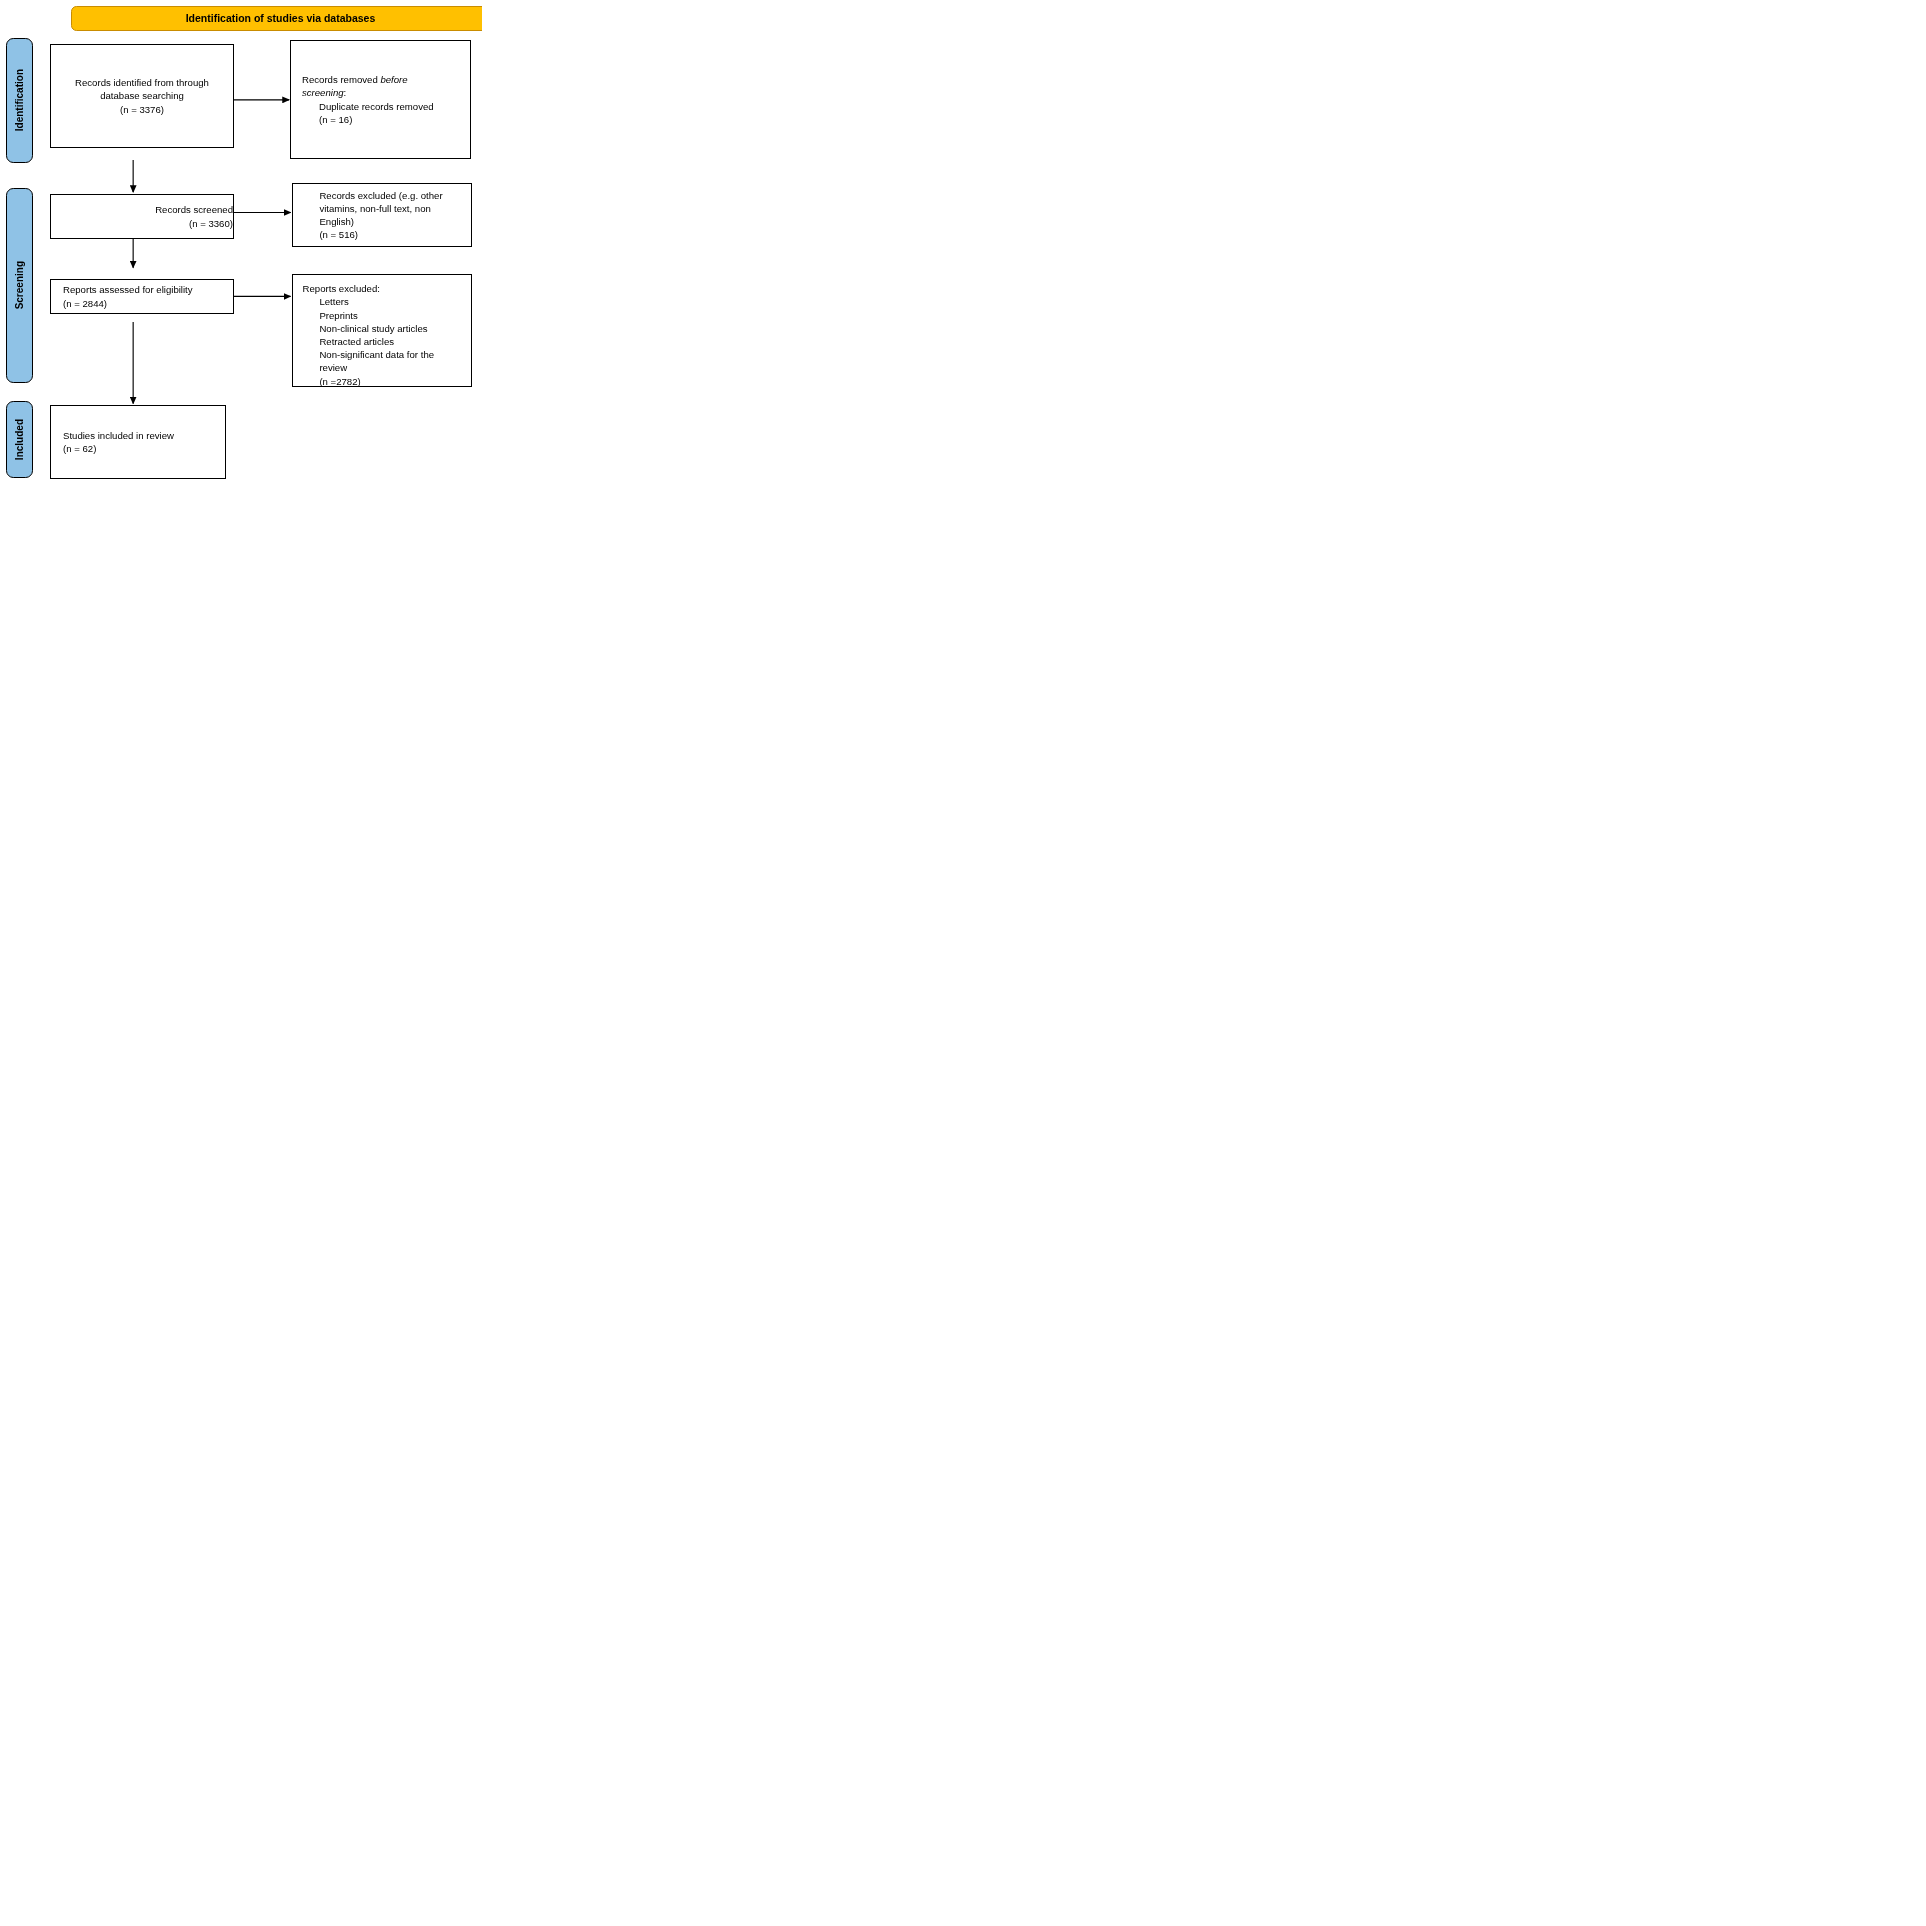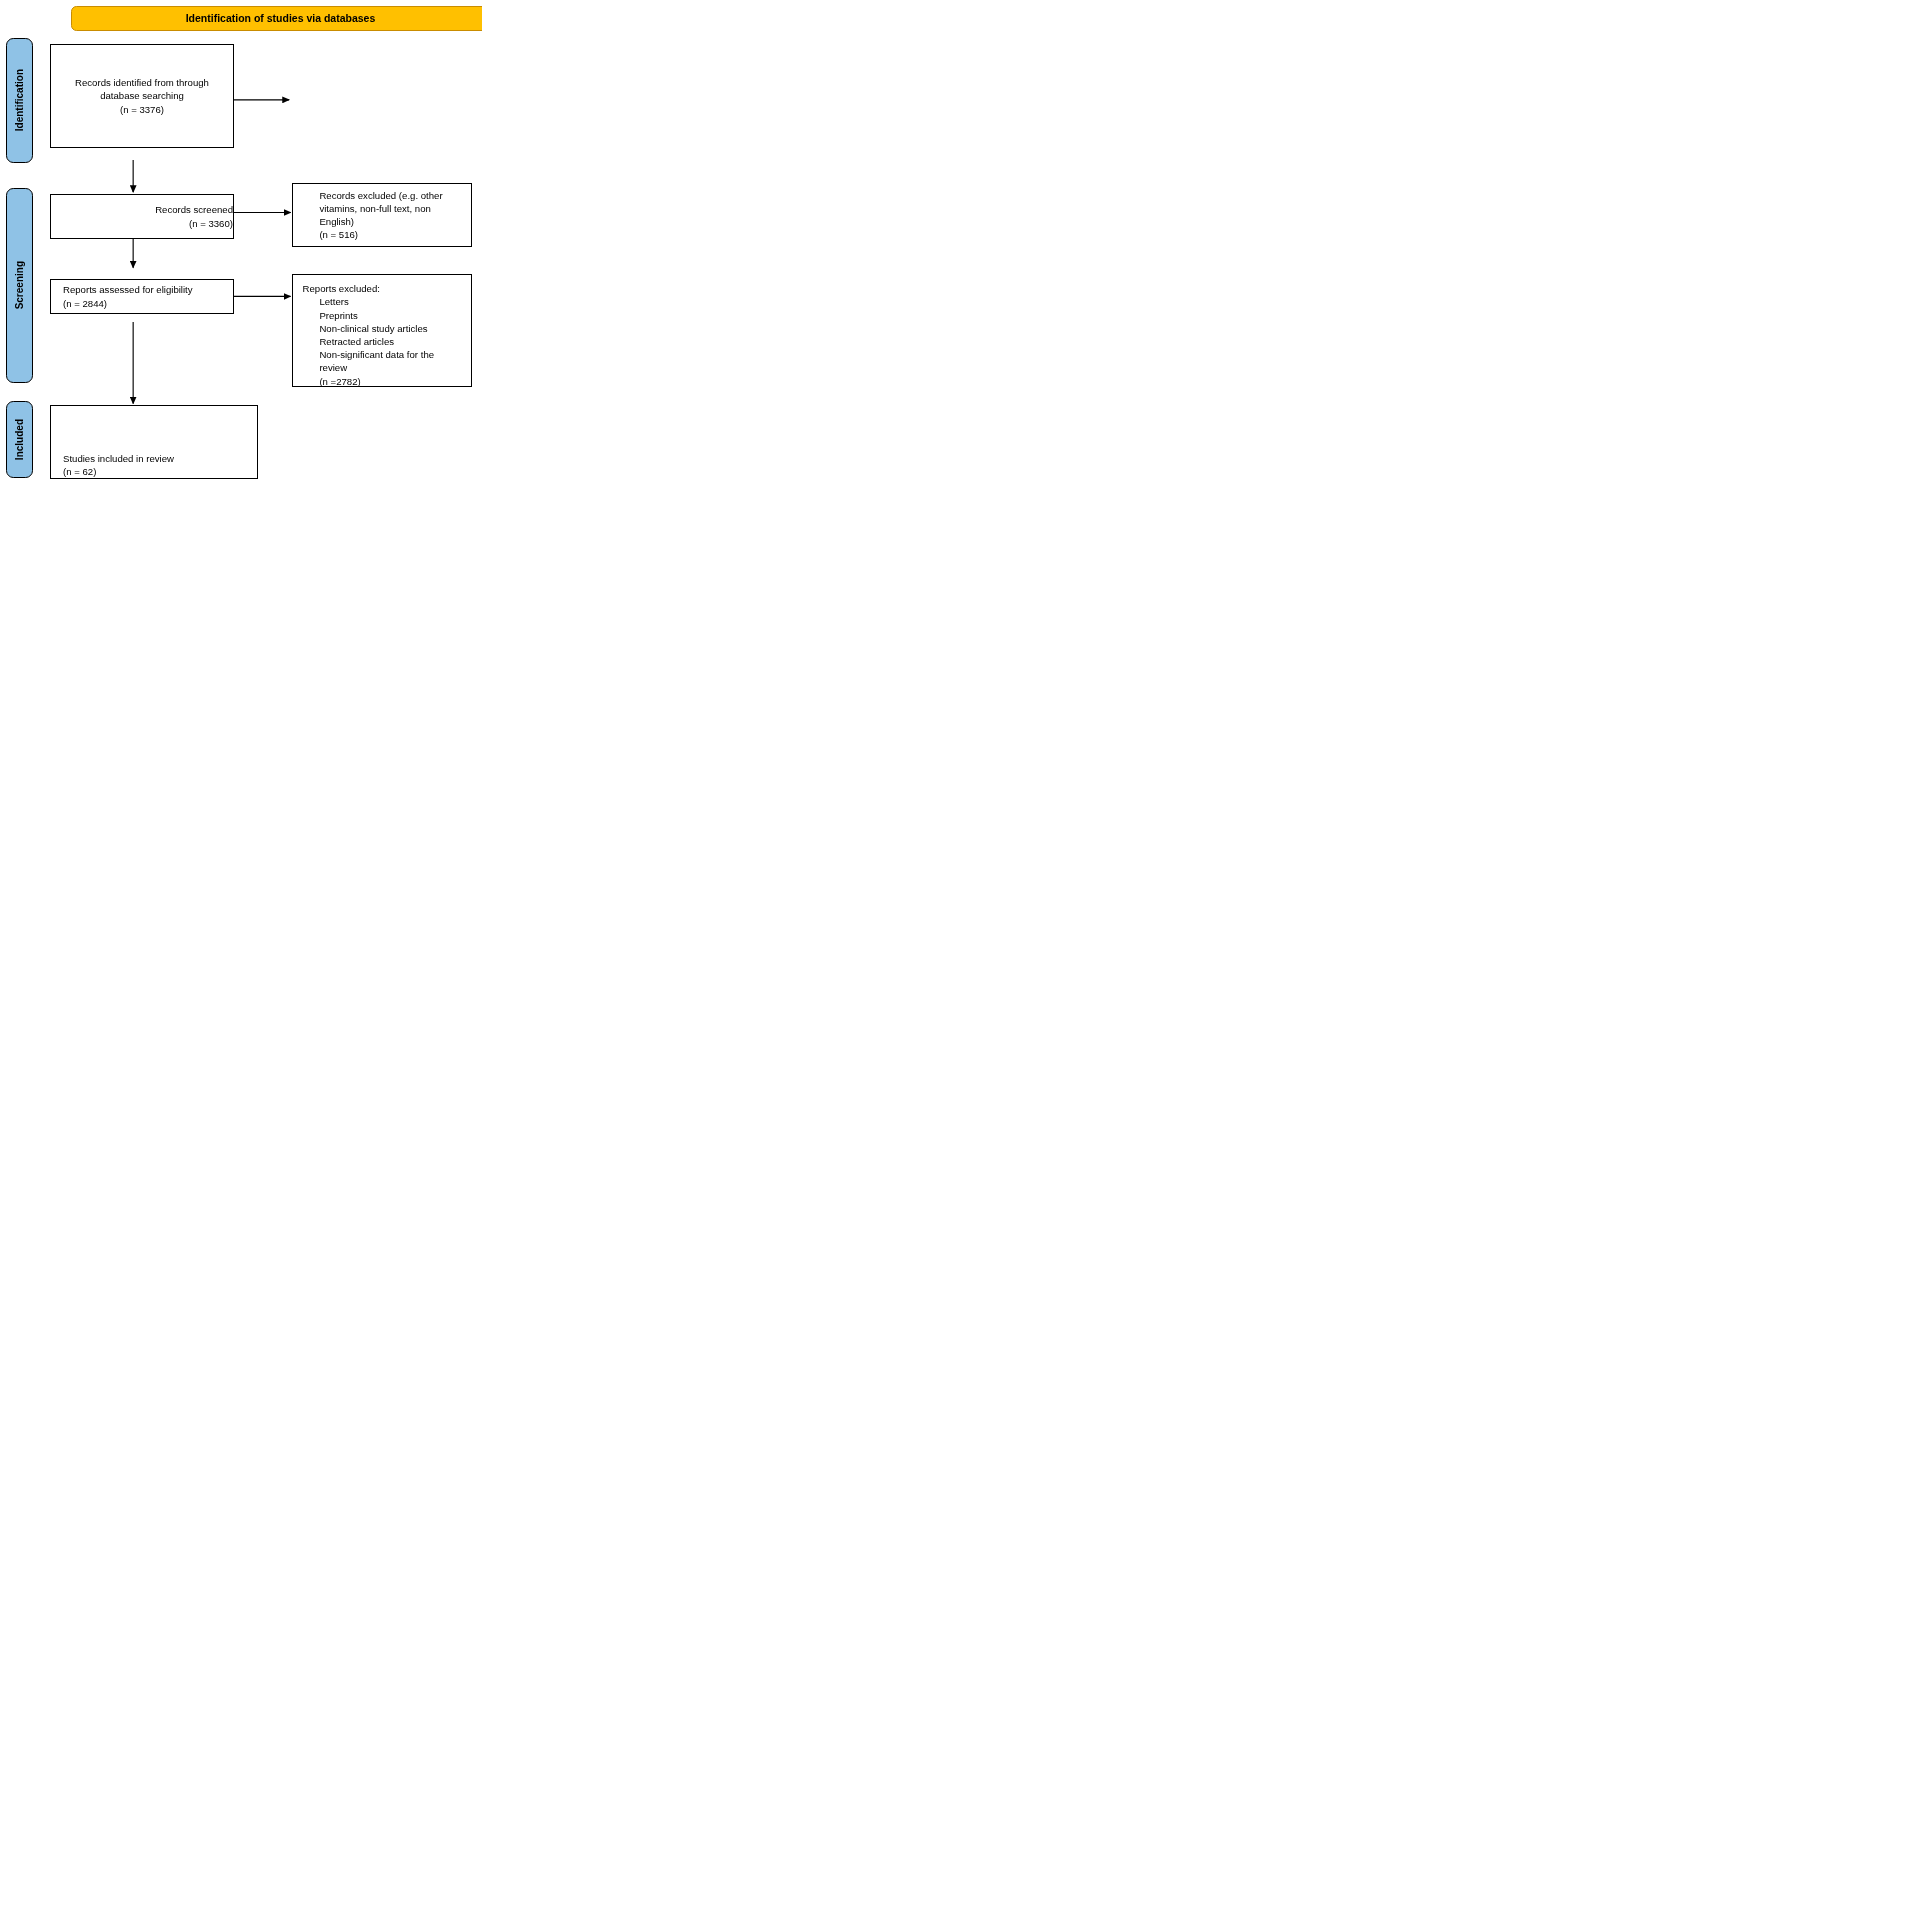--- a/index.html
+++ b/index.html
@@ -76,21 +76,21 @@
   .box .line{ padding-left:12px; }
   .box.centered{ text-align:center; }
   .box.centered .line{ padding-left:0; }
 
   .box.b-identified{ left:50px; top:44px;  width:184px; height:104px; }
   .box.b-removed   { left:290px; top:40px;  width:181px; height:119px; }
   .box.b-screened  { left:50px; top:194px; width:184px; height:45px;text-align:right;  }
   .box.b-excluded-records{ left:292px; top:183px; width:180px; height:64px; }
   .box.b-assessed  { left:50px; top:279px; width:184px; height:35px; }
   .box.b-excluded-reports{ left:292px; top:274px; width:180px; height:113px; justify-content:center; padding-top:9px; }
-  .box.b-included  { left:50px; top:405px; width:208px; height:74px;justify-content:flex-end; }
+  .box.b-included  { left:50px; top:405px; width:176px; height:74px; }
 
   .box.b-removed .line{ padding-left:11px; }
   .box.b-removed .line.ind{ padding-left:28px; }
   .box.b-excluded-records .line{ padding-left:26.4px; }
   .box.b-excluded-reports .line.head{ padding-left:9.6px; }
   .box.b-excluded-reports .line.ind{ padding-left:26.4px; }
 
   svg.arrows{
     position:absolute;
     left:0; top:0;
@@ -121,20 +121,26 @@
   <div class="stage included">
     <span class="vtext">Included</span>
   </div>
 
   <div class="box centered b-identified">
     <div class="line">Records identified from through</div>
     <div class="line">database searching</div>
     <div class="line">(n = 3376)</div>
   </div>
 
+  <div class="box b-removed">
+    <div class="line"><span>Records removed </span><i>before</i></div>
+    <div class="line"><i>screening</i><span>:</span></div>
+    <div class="line ind">Duplicate records removed</div>
+    <div class="line ind">(n = 16)</div>
+  </div>
 
   <div class="box b-screened">
     <div class="line">Records screened</div>
     <div class="line">(n = 3360)</div>
   </div>
 
   <div class="box b-excluded-records">
     <div class="line">Records excluded (e.g. other</div>
     <div class="line">vitamins, non-full text, non</div>
     <div class="line">English)</div>

